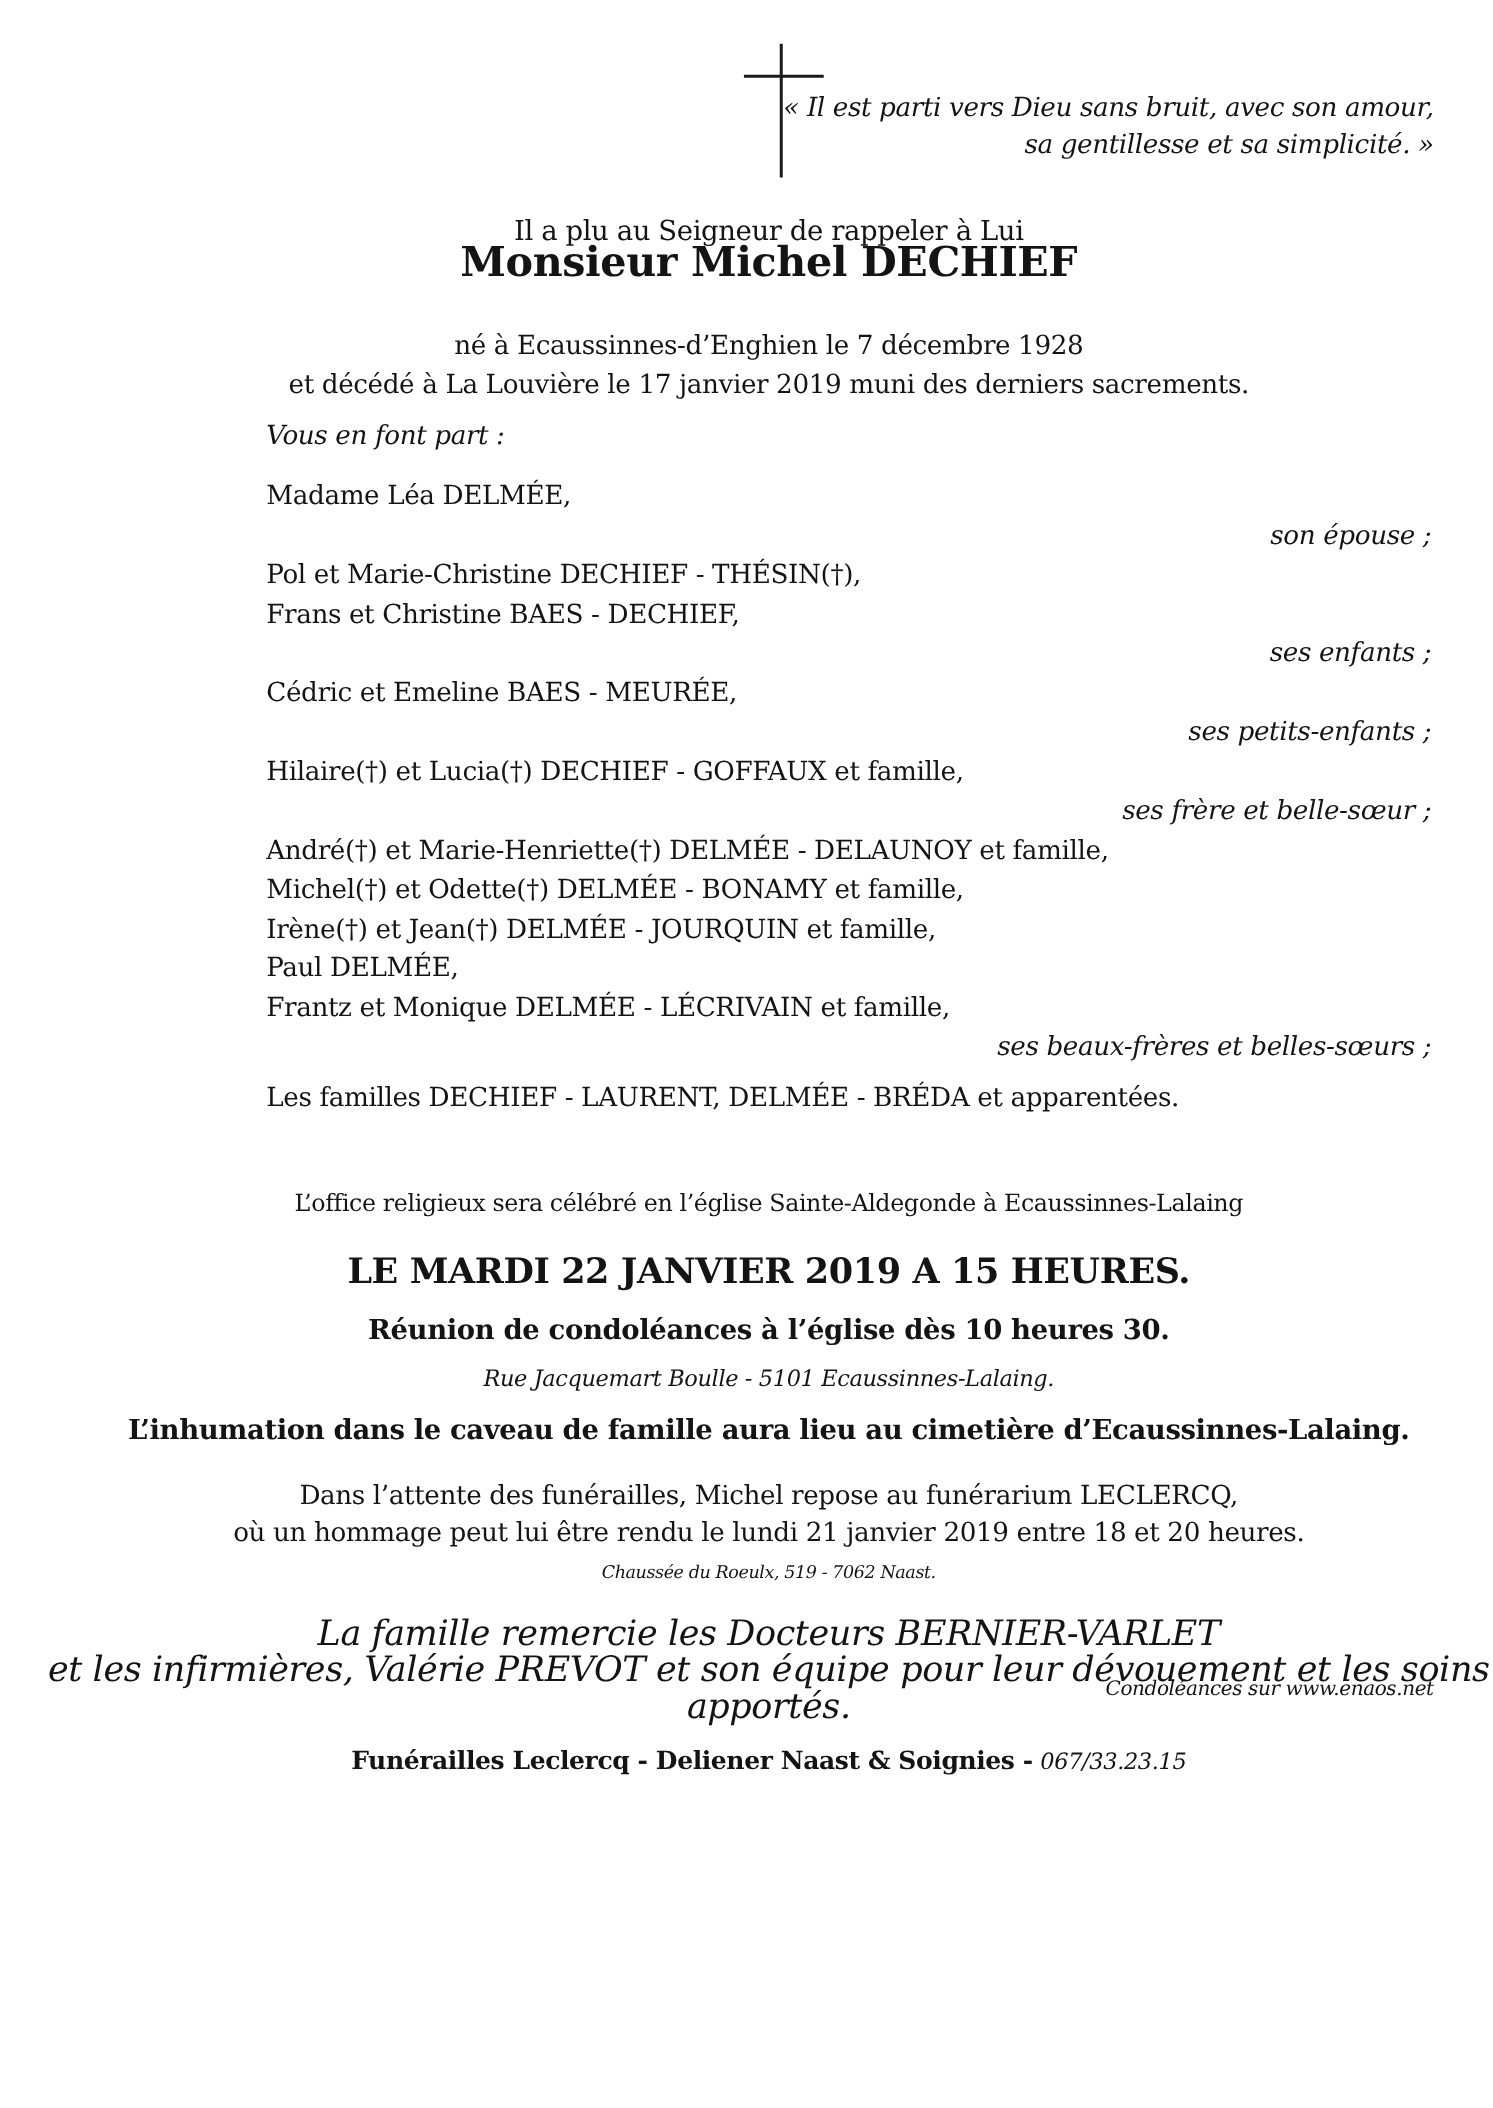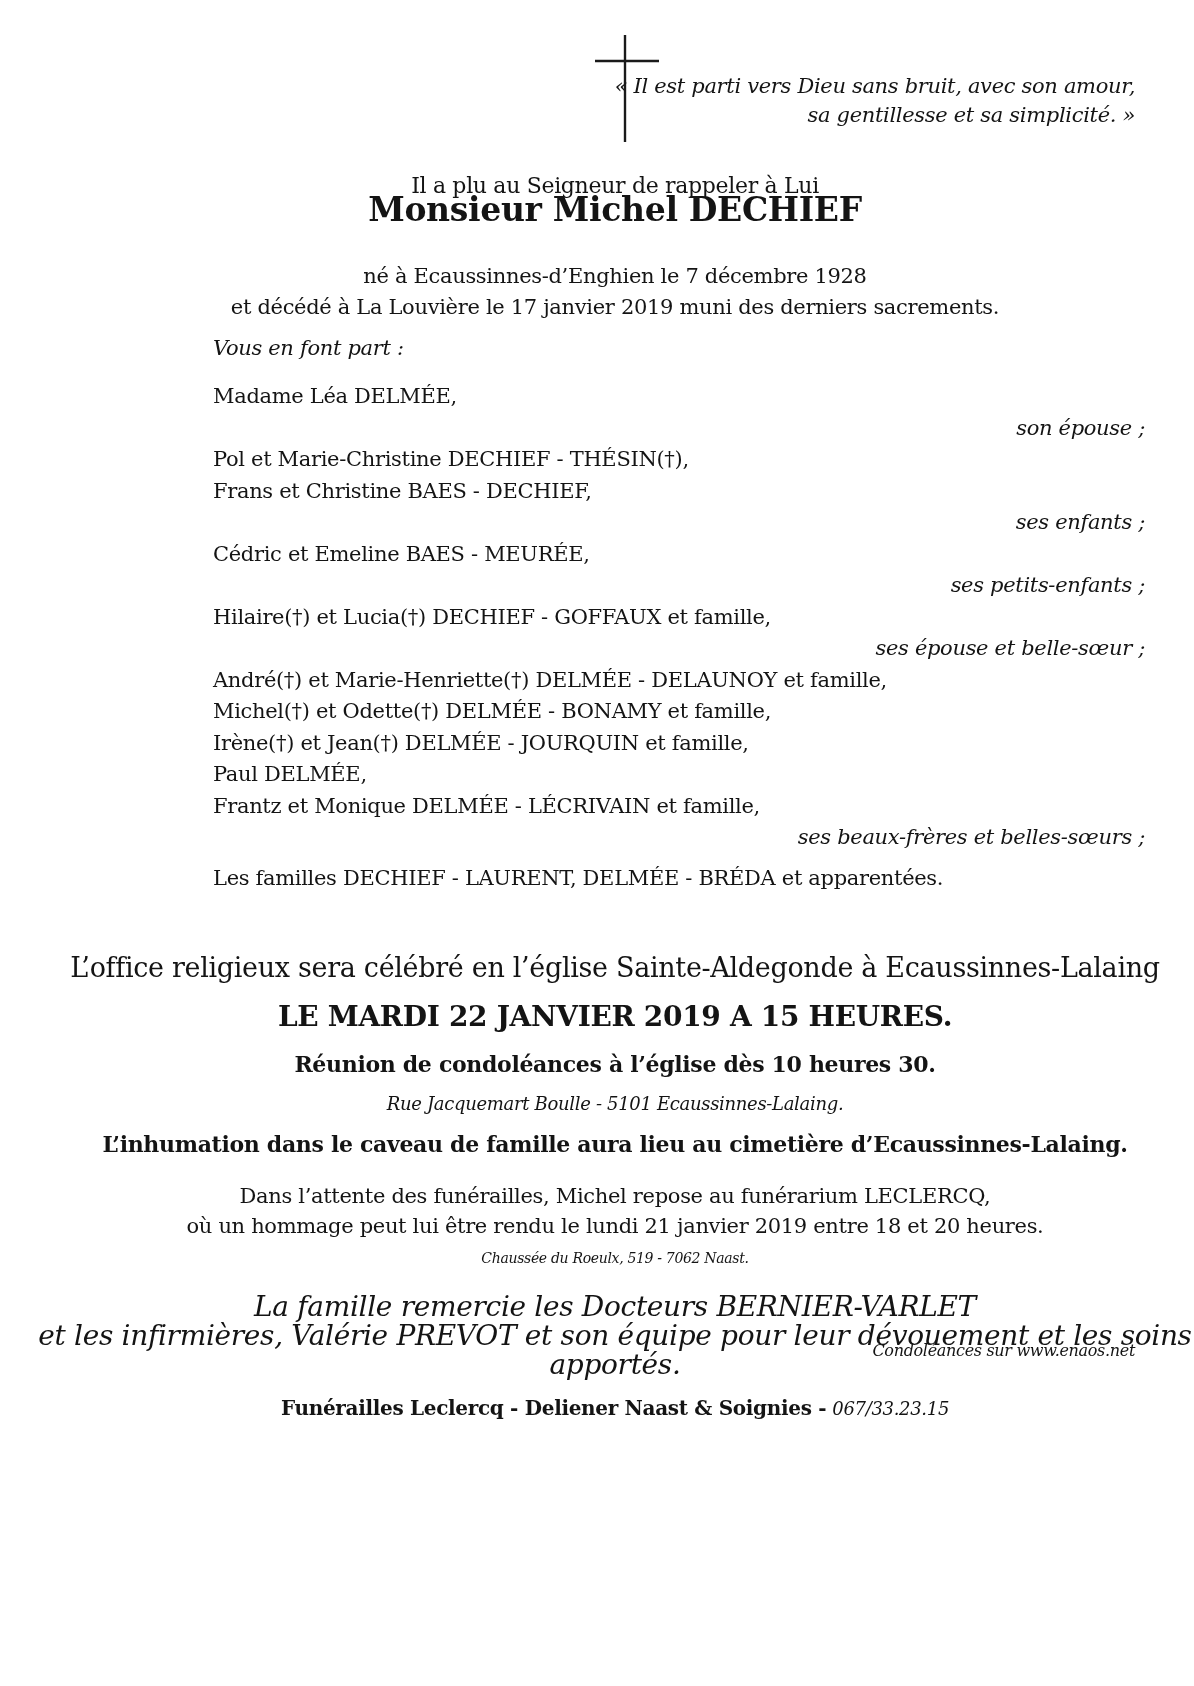--- a/index.html
+++ b/index.html
@@ -8,37 +8,37 @@
     width:1194px;
     height:1686px;
     background:#ffffff;
     color:#141414;
     font-family:"DejaVu Serif","Liberation Serif",serif;
     letter-spacing:-0.02em;
     overflow:hidden;
   }
   .abs{position:absolute;}
   .centered{left:36px;right:0;text-align:center;margin-top:21px;}
-  .right-col{right:59px;text-align:right;padding-left:28px;}
+  .right-col{right:47px;text-align:right;padding-left:28px;}
   .left-col{left:213px;}
   .bold{font-weight:bold;}
 
   .quote{top:72px;font-size:21px;font-style:italic;line-height:29px;}
   .intro-line{top:152px;font-size:22px;}
   .deceased-name{top:190px;font-size:33px;font-weight:bold;margin:0;}
   .vital{top:240px;font-size:21px;line-height:31px;}
   .notify{top:336px;font-size:21px;font-style:italic;}
 
   .family-list{top:381px;left:213px;right:49px;font-size:21px;}
   .fam-line{height:31.5px;line-height:31.5px;white-space:nowrap;}
   .fam-line.left{text-align:left;}
   .fam-line.right{text-align:right;font-style:italic;}
 
   .families-line{top:866px;font-size:21px;}
-  .office-line{top:931px;font-size:27px;}
+  .office-line{top:931px;font-size:19px;}
   .date-line{top:979px;font-size:28px;font-weight:bold;}
   .gathering-line{top:1030px;font-size:22px;font-weight:bold;}
   .church-address{top:1072px;font-size:18px;font-style:italic;}
   .burial-line{top:1110px;font-size:22px;font-weight:bold;}
   .visitation{top:1160px;font-size:21px;line-height:30px;}
   .visitation-address{top:1229px;font-size:14px;font-style:italic;}
   .thanks{top:1271px;font-size:28px;font-style:italic;line-height:29px;}
   .condolences{top:1341px;font-size:16px;font-style:italic;}
   .footer-line{top:1375px;font-size:20px;}
   .footer-line .phone{font-weight:normal;font-style:italic;font-size:18px;}
@@ -73,21 +73,21 @@
 
   <div class="abs family-list">
       <div class="fam-line left">Madame Léa DELMÉE,</div>
       <div class="fam-line right">son épouse ;</div>
       <div class="fam-line left">Pol et Marie-Christine DECHIEF - THÉSIN(†),</div>
       <div class="fam-line left">Frans et Christine BAES - DECHIEF,</div>
       <div class="fam-line right">ses enfants ;</div>
       <div class="fam-line left">Cédric et Emeline BAES - MEURÉE,</div>
       <div class="fam-line right">ses petits-enfants ;</div>
       <div class="fam-line left">Hilaire(†) et Lucia(†) DECHIEF - GOFFAUX et famille,</div>
-      <div class="fam-line right">ses épouse et belle-sœur ;</div>
+      <div class="fam-line right">ses frère et belle-sœur ;</div>
       <div class="fam-line left">André(†) et Marie-Henriette(†) DELMÉE - DELAUNOY et famille,</div>
       <div class="fam-line left">Michel(†) et Odette(†) DELMÉE - BONAMY et famille,</div>
       <div class="fam-line left">Irène(†) et Jean(†) DELMÉE - JOURQUIN et famille,</div>
       <div class="fam-line left">Paul DELMÉE,</div>
       <div class="fam-line left">Frantz et Monique DELMÉE - LÉCRIVAIN et famille,</div>
       <div class="fam-line right">ses beaux-frères et belles-sœurs ;</div>
     </div>
 
   <div class="abs left-col families-line">Les familles DECHIEF - LAURENT, DELMÉE - BRÉDA et apparentées.</div>
 

